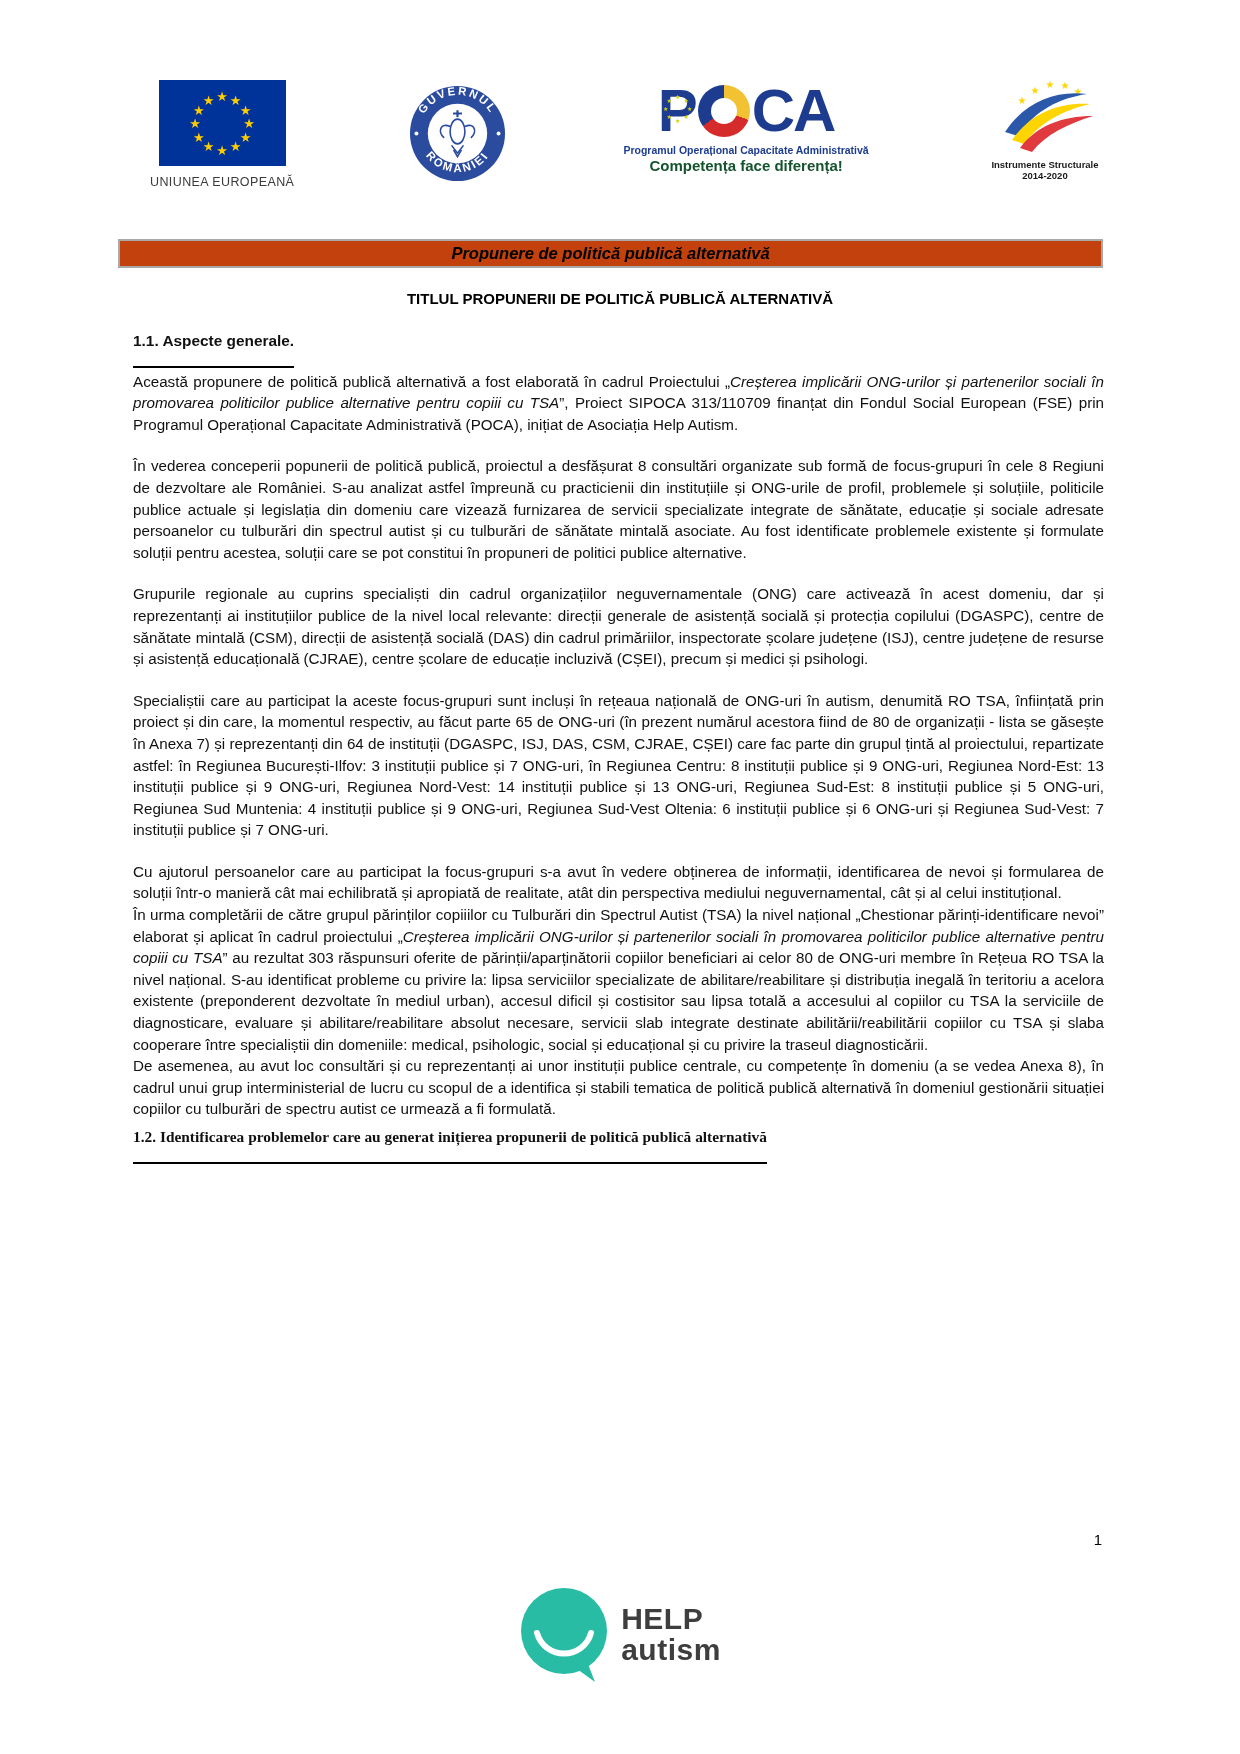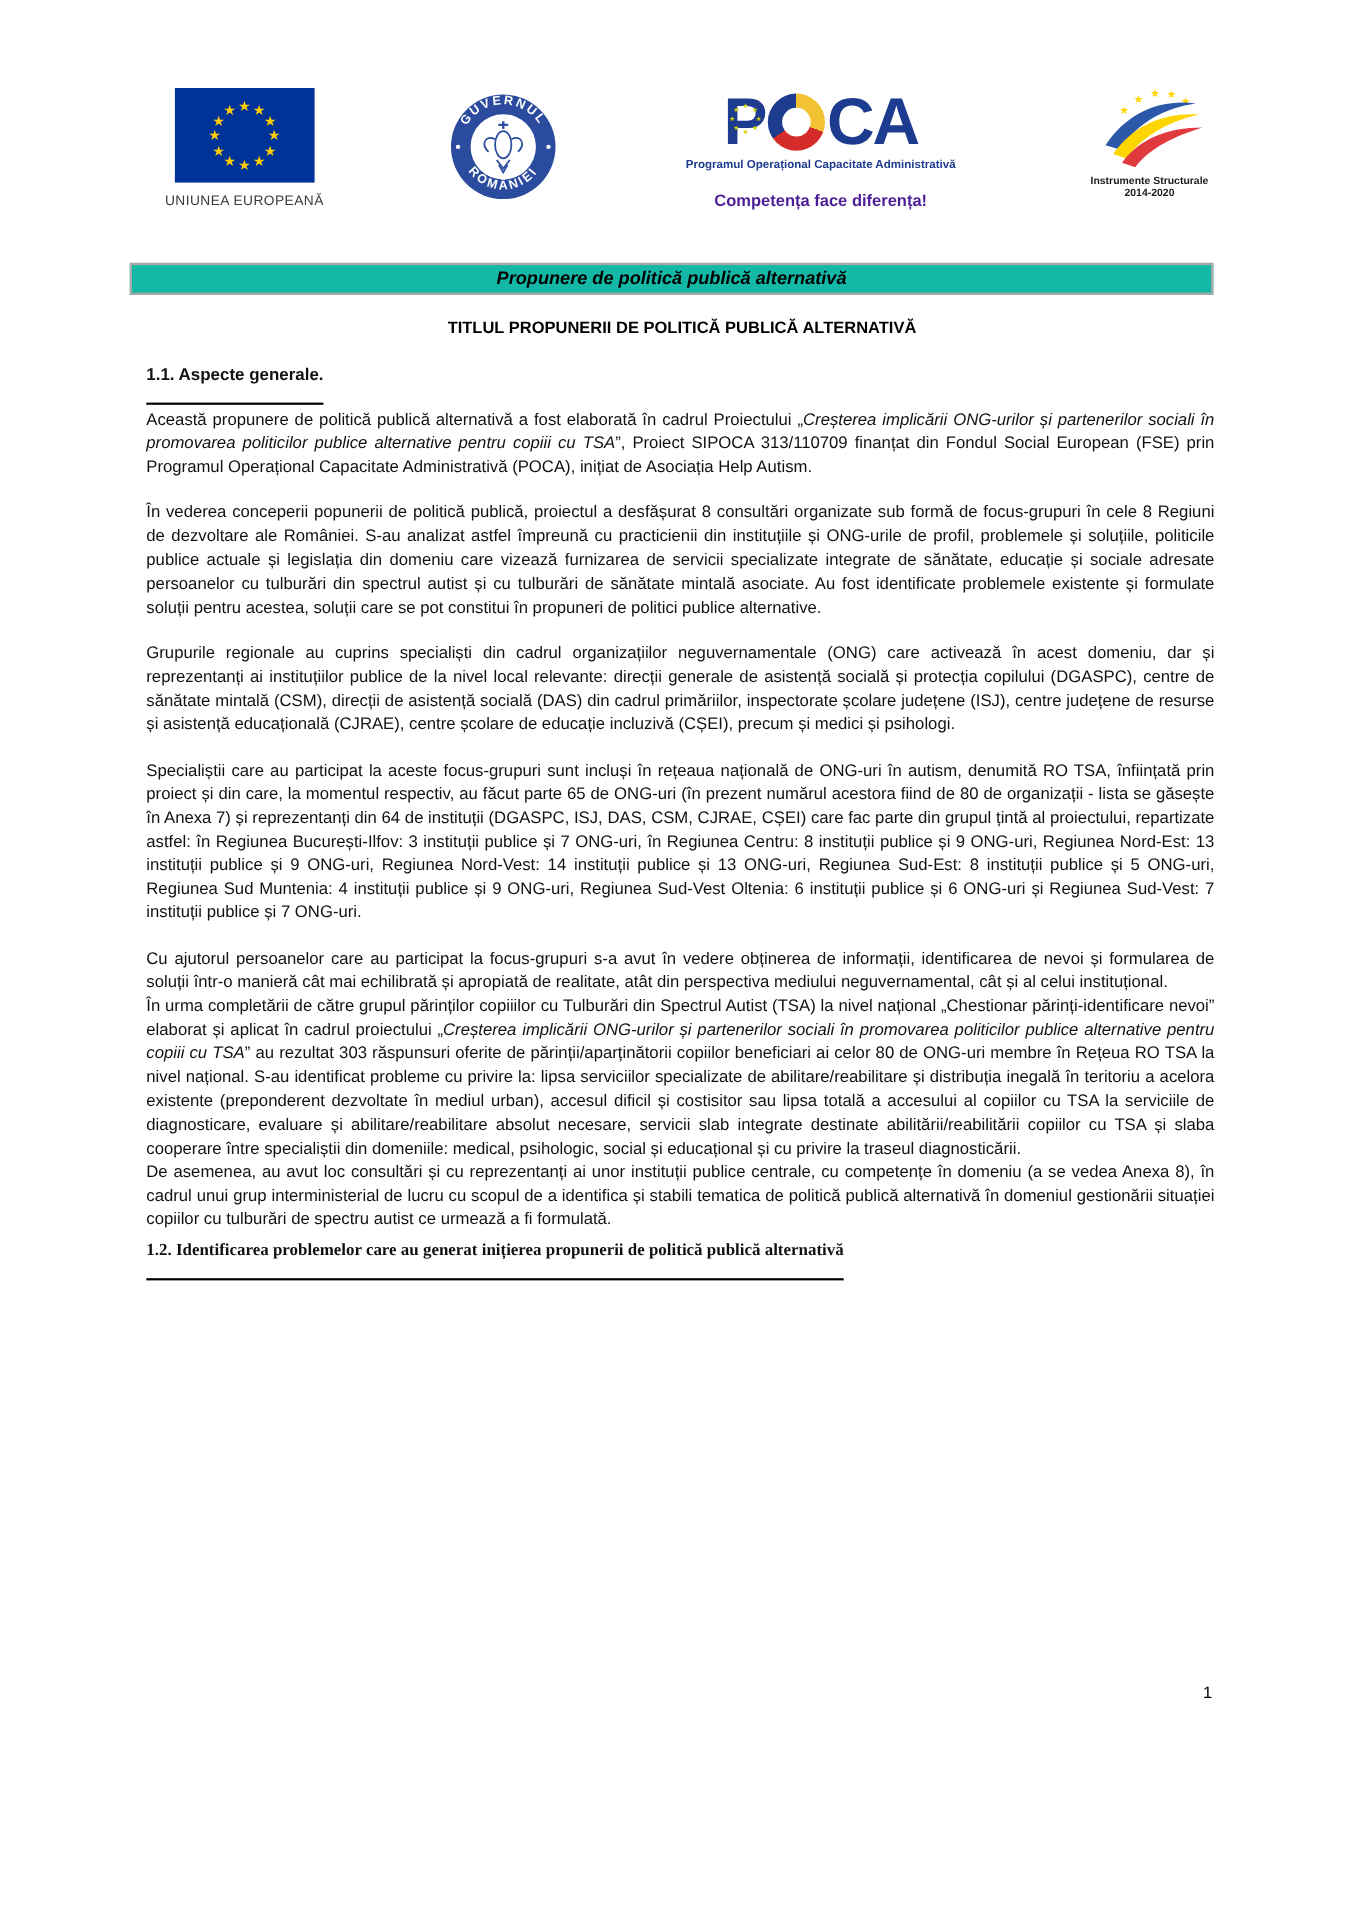--- a/index.html
+++ b/index.html
@@ -15,25 +15,25 @@
   .eu-caption{margin-top:9px;font-size:12.5px;letter-spacing:.4px;color:#3a3a3a;}
   .gov-seal{width:99px;height:99px;margin-top:4px;}
   .poca{width:250px;display:flex;flex-direction:column;align-items:center;margin-top:2px;}
   .poca-letters{position:relative;display:flex;align-items:center;font-weight:800;font-size:60px;line-height:58px;color:#1D3C8F;letter-spacing:-2px;}
   .poca-oring{position:relative;width:52px;height:52px;border-radius:50%;margin:0 2px;
     background:conic-gradient(from 0deg,#F2C233 0 110deg,#D52B2B 110deg 235deg,#1D3C8F 235deg 360deg);}
   .poca-oring::after{content:"";position:absolute;inset:13px;background:#fff;border-radius:50%;}
   .poca-pstars{position:absolute;left:0;top:8px;width:38px;height:38px;pointer-events:none;}
   .poca-pstar{position:absolute;color:#CFD400;font-size:6px;line-height:1;transform:translate(-50%,-50%);}
   .poca-line1{margin-top:4px;font-size:10.5px;font-weight:600;color:#1D3C8F;white-space:nowrap;text-align:center;}
-  .poca-line2{margin-top:18px;font-size:15px;font-weight:700;color:#4c1d95;white-space:nowrap;}
+  .poca-line2{margin-top:1px;font-size:15px;font-weight:700;color:#14532d;white-space:nowrap;}
   .instr{width:120px;display:flex;flex-direction:column;align-items:center;}
   .instr-text{font-size:9.5px;font-weight:700;color:#1a1a1a;line-height:1.15;text-align:center;white-space:nowrap;}
   
-  .banner{position:absolute;top:239px;left:118px;width:981px;height:25px;background:#14b8a6;border:2px solid #A9A9A9;
+  .banner{position:absolute;top:239px;left:118px;width:981px;height:25px;background:#c2410c;border:2px solid #A9A9A9;
     display:flex;align-items:center;justify-content:center;}
   .banner-title{font-size:16.5px;font-weight:700;font-style:italic;color:#000;}
   
   .doc-subtitle{position:absolute;top:290px;left:0;width:100%;text-align:center;font-size:15px;font-weight:700;color:#000;}
   .content{position:absolute;top:330px;left:133px;width:971px;font-size:15.2px;line-height:21.6px;text-align:justify;}
   .lead{margin:0 0 27px 0;font-weight:700;font-style:italic;}
   .sec1{margin:0 0 23px 0;font-size:15.4px;font-weight:700;text-align:left;}
   .sec-sub{margin:0 0 19px 0;font-size:15.4px;font-weight:700;text-align:left;}
   .sec-sub .u{border-bottom:2px solid #000;padding-bottom:17px;}
   .para{margin:0 0 20px 0;}
@@ -155,14 +155,27 @@
         <p class="para"><span>Specialiștii care au participat la aceste focus-grupuri sunt incluși în rețeaua națională de ONG-uri în autism, denumită RO TSA, înființată prin proiect și din care, la momentul respectiv, au făcut parte 65 de ONG-uri (în prezent numărul acestora fiind de 80 de organizații - lista se găsește în Anexa 7) și reprezentanți din 64 de instituții (DGASPC, ISJ, DAS, CSM, CJRAE, CȘEI) care fac parte din grupul țintă al proiectului, repartizate astfel: în Regiunea București-Ilfov: 3 instituții publice și 7 ONG-uri, în Regiunea Centru: 8 instituții publice și 9 ONG-uri, Regiunea Nord-Est: 13 instituții publice și 9 ONG-uri, Regiunea Nord-Vest: 14 instituții publice și 13 ONG-uri, Regiunea Sud-Est: 8 instituții publice și 5 ONG-uri, Regiunea Sud Muntenia: 4 instituții publice și 9 ONG-uri, Regiunea Sud-Vest Oltenia: 6 instituții publice și 6 ONG-uri și Regiunea Sud-Vest: 7 instituții publice și 7 ONG-uri.</span></p>
         <p class="para tight"><span>Cu ajutorul persoanelor care au participat la focus-grupuri s-a avut în vedere obținerea de informații, identificarea de nevoi și formularea de soluții într-o manieră cât mai echilibrată și apropiată de realitate, atât din perspectiva mediului neguvernamental, cât și al celui instituțional.</span></p>
         <p class="para tight"><span>În urma completării de către grupul părinților copiiilor cu Tulburări din Spectrul Autist (TSA) la nivel național „Chestionar părinți-identificare nevoi” elaborat și aplicat în cadrul proiectului „</span><i>Creșterea implicării ONG-urilor și partenerilor sociali în promovarea politicilor publice alternative pentru copiii cu TSA</i><span>” au rezultat 303 răspunsuri oferite de părinții/aparținătorii copiilor beneficiari ai celor 80 de ONG-uri membre în Rețeua RO TSA la nivel național. S-au identificat probleme cu privire la: lipsa serviciilor specializate de abilitare/reabilitare și distribuția inegală în teritoriu a acelora existente (preponderent dezvoltate în mediul urban), accesul dificil și costisitor sau lipsa totală a accesului al copiilor cu TSA la serviciile de diagnosticare, evaluare și abilitare/reabilitare absolut necesare, servicii slab integrate destinate abilitării/reabilitării copiilor cu TSA și slaba cooperare între specialiștii din domeniile: medical, psihologic, social și educațional și cu privire la traseul diagnosticării.</span></p>
         <p class="para tight"><span>De asemenea, au avut loc consultări și cu reprezentanți ai unor instituții publice centrale, cu competențe în domeniu (a se vedea Anexa 8), în cadrul unui grup interministerial de lucru cu scopul de a identifica și stabili tematica de politică publică alternativă în domeniul gestionării situației copiilor cu tulburări de spectru autist ce urmează a fi formulată.</span></p>
       </div>
     <h3 class="sec-sub sec12"><span class="u">1.2. Identificarea problemelor care au generat inițierea propunerii de politică publică alternativă</span></h3>
   </div>
 
   <div class="pagenum">1</div>
 
+  <div class="help-logo">
+    <div class="help-inner">
+      <svg width="92" height="96" viewBox="0 0 92 96">
+        <circle cx="45" cy="44" r="43" fill="#29BCA4"></circle>
+        <path d="M18,46 A28,28 0 0 0 72,46" stroke="#ffffff" stroke-width="6" fill="none" stroke-linecap="round"></path>
+        <path d="M58,82 L76,95 L67,72 Z" fill="#29BCA4"></path>
+      </svg>
+      <div class="help-text">
+        <span class="help-line1">HELP</span>
+        <span class="help-line2">autism</span>
+      </div>
+    </div>
+  </div>
 
 </div>
 
 </body></html>

